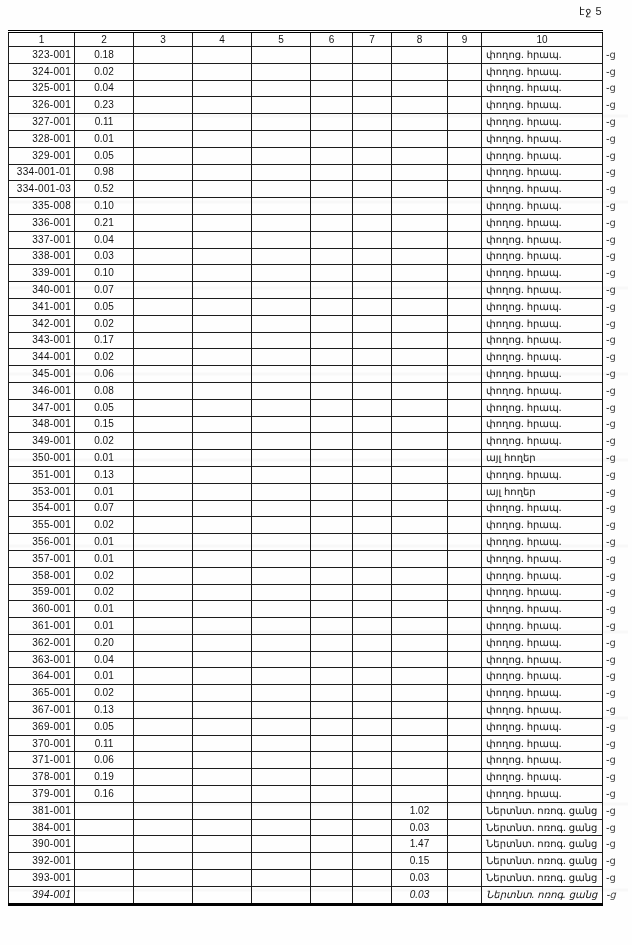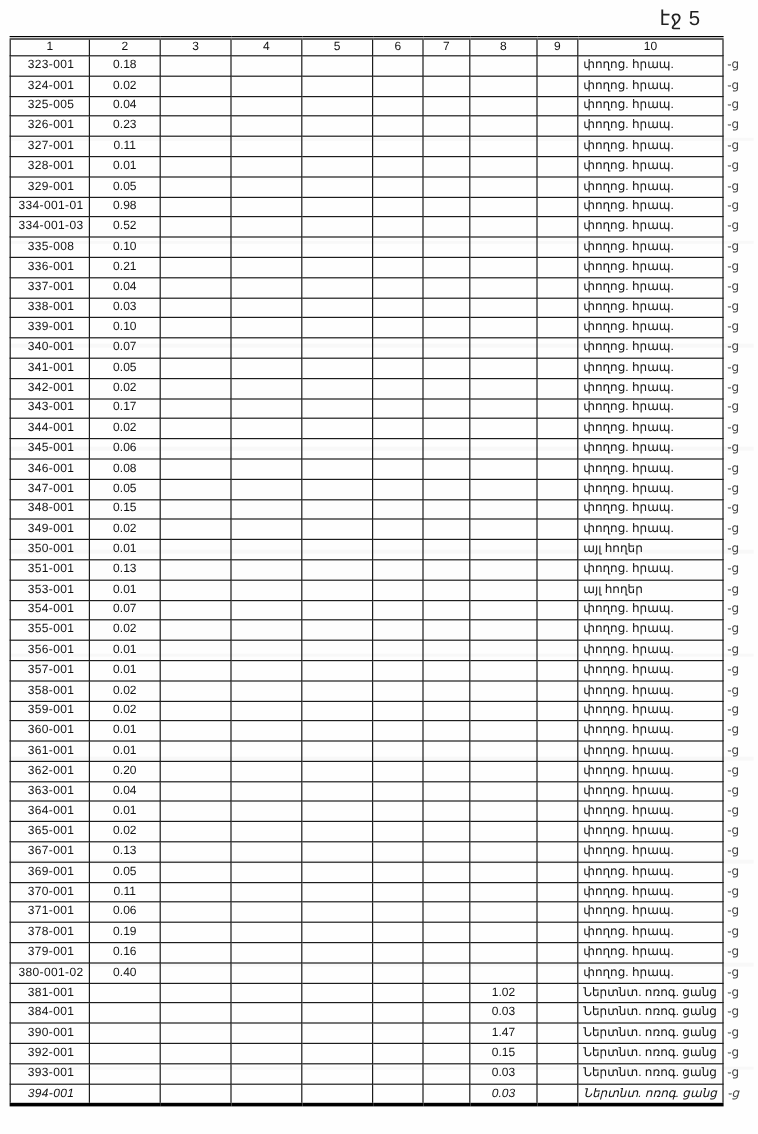--- a/index.html
+++ b/index.html
@@ -5,22 +5,22 @@
   html,body { margin:0; padding:0; }
   body {
     width:632px; height:945px;
     background:#fefefe;
     font-family:"Liberation Sans", sans-serif;
     color:#111;
     position:relative;
     overflow:hidden;
   }
   .corner-label {
-    position:absolute; top:5px; right:48px;
-    font-size:17px; color:#222; letter-spacing:0.5px;
+    position:absolute; top:5px; right:30px;
+    font-size:11px; color:#222; letter-spacing:0.5px;
   }
   .scan-table {
     position:absolute; top:30px; left:8px;
     border-collapse:collapse;
     table-layout:fixed;
     background-image: repeating-linear-gradient(180deg, transparent 0 83px, rgba(0,0,0,0.025) 83px 86px);
   }
   .scan-table th, .scan-table td {
     border:1px solid #1c1c1c;
     font-size:10px;
@@ -30,21 +30,21 @@
     white-space:nowrap;
     overflow:hidden;
     font-weight:normal;
   }
   .scan-table thead th {
     border-top:3px double #000;
     text-align:center;
     height:13px;
   }
   .scan-table tbody tr:last-child td { border-bottom:3px solid #000;font-style:italic; }
-  td.c-id   { text-align:center;  padding-left:5px; letter-spacing:0.3px;margin-left:28px; }
+  td.c-id   { text-align:right;  padding-left:5px; letter-spacing:0.3px;margin-left:28px; }
   td.c-num  { text-align:center; }
   td.c-use  { text-align:left;  padding-left:4px; }
   .margin-cell, th.margin-cell {
     border:none !important;
     width:18px;
     font-size:8px;
     color:#444;
     padding:0 0 0 4px;
     text-align:left;
     background:none;
@@ -116,21 +116,21 @@
         <td></td>
         <td></td>
         <td></td>
         <td></td>
         <td class="c-num"></td>
         <td></td>
         <td class="c-use">փողոց. հրապ.</td>
         <td class="margin-cell">֊ց</td>
       </tr>
       <tr>
-        <td class="c-id">325-005</td>
+        <td class="c-id">325-001</td>
         <td class="c-num">0.04</td>
         <td></td>
         <td></td>
         <td></td>
         <td></td>
         <td></td>
         <td class="c-num"></td>
         <td></td>
         <td class="c-use">փողոց. հրապ.</td>
         <td class="margin-cell">֊ց</td>
@@ -664,33 +664,20 @@
         <td></td>
         <td></td>
         <td class="c-num"></td>
         <td></td>
         <td class="c-use">փողոց. հրապ.</td>
         <td class="margin-cell">֊ց</td>
       </tr>
       <tr>
         <td class="c-id">379-001</td>
         <td class="c-num">0.16</td>
-        <td></td>
-        <td></td>
-        <td></td>
-        <td></td>
-        <td></td>
-        <td class="c-num"></td>
-        <td></td>
-        <td class="c-use">փողոց. հրապ.</td>
-        <td class="margin-cell">֊ց</td>
-      </tr>
-      <tr>
-        <td class="c-id">380-001-02</td>
-        <td class="c-num">0.40</td>
         <td></td>
         <td></td>
         <td></td>
         <td></td>
         <td></td>
         <td class="c-num"></td>
         <td></td>
         <td class="c-use">փողոց. հրապ.</td>
         <td class="margin-cell">֊ց</td>
       </tr>

